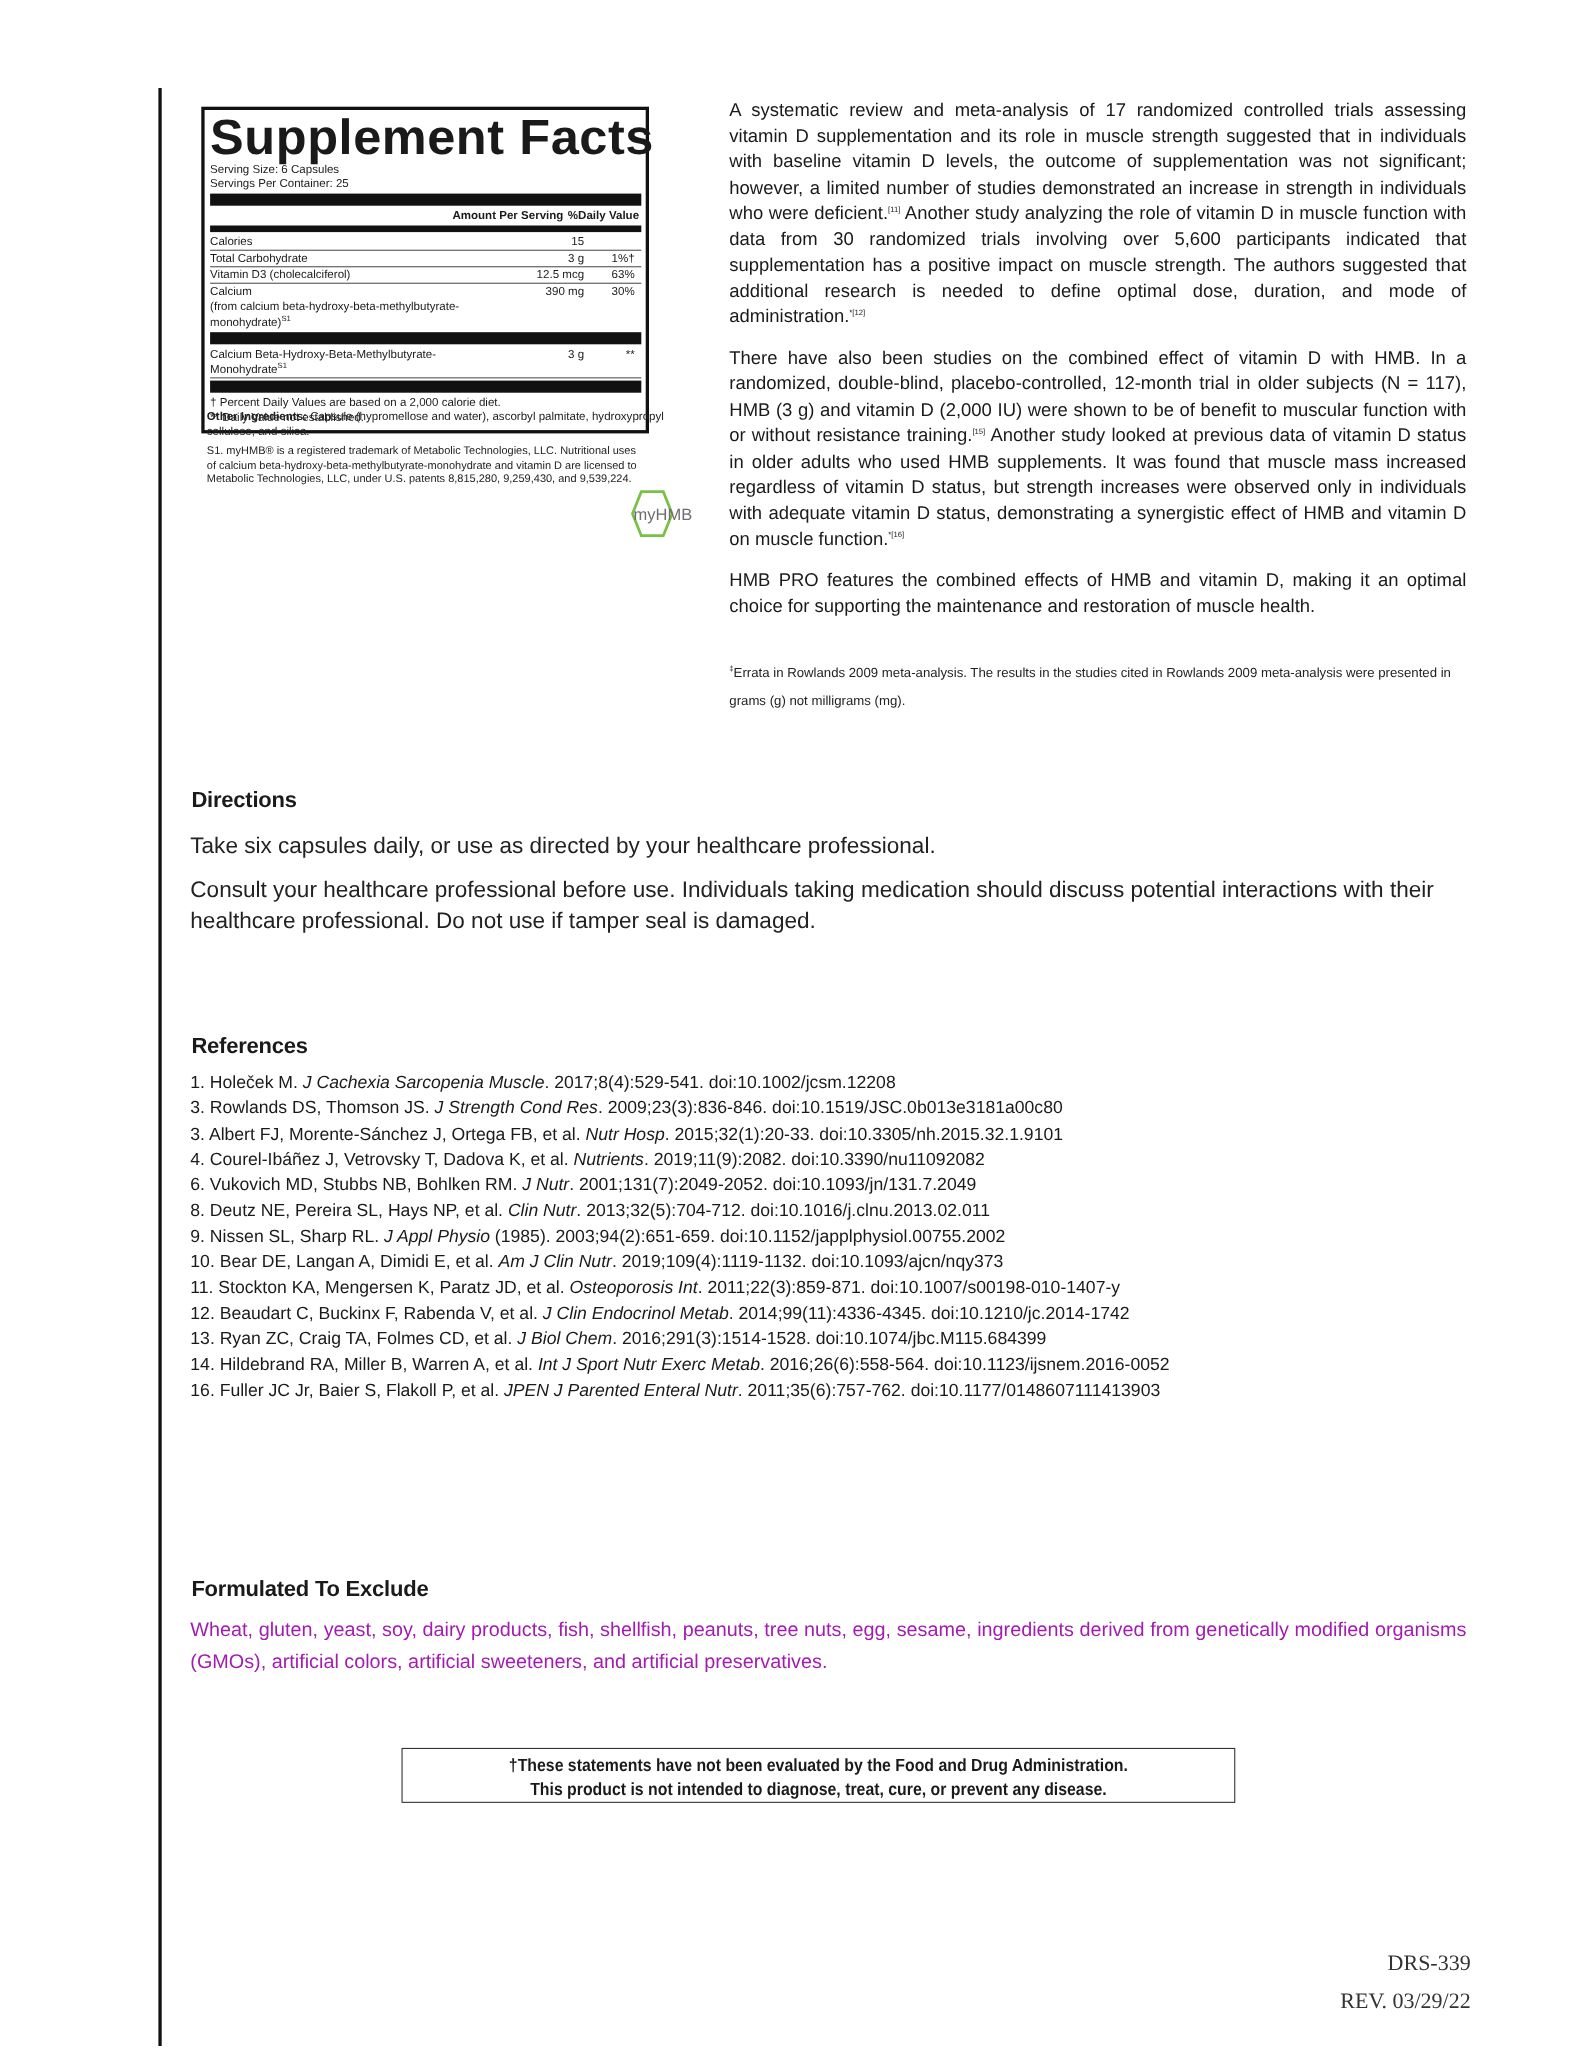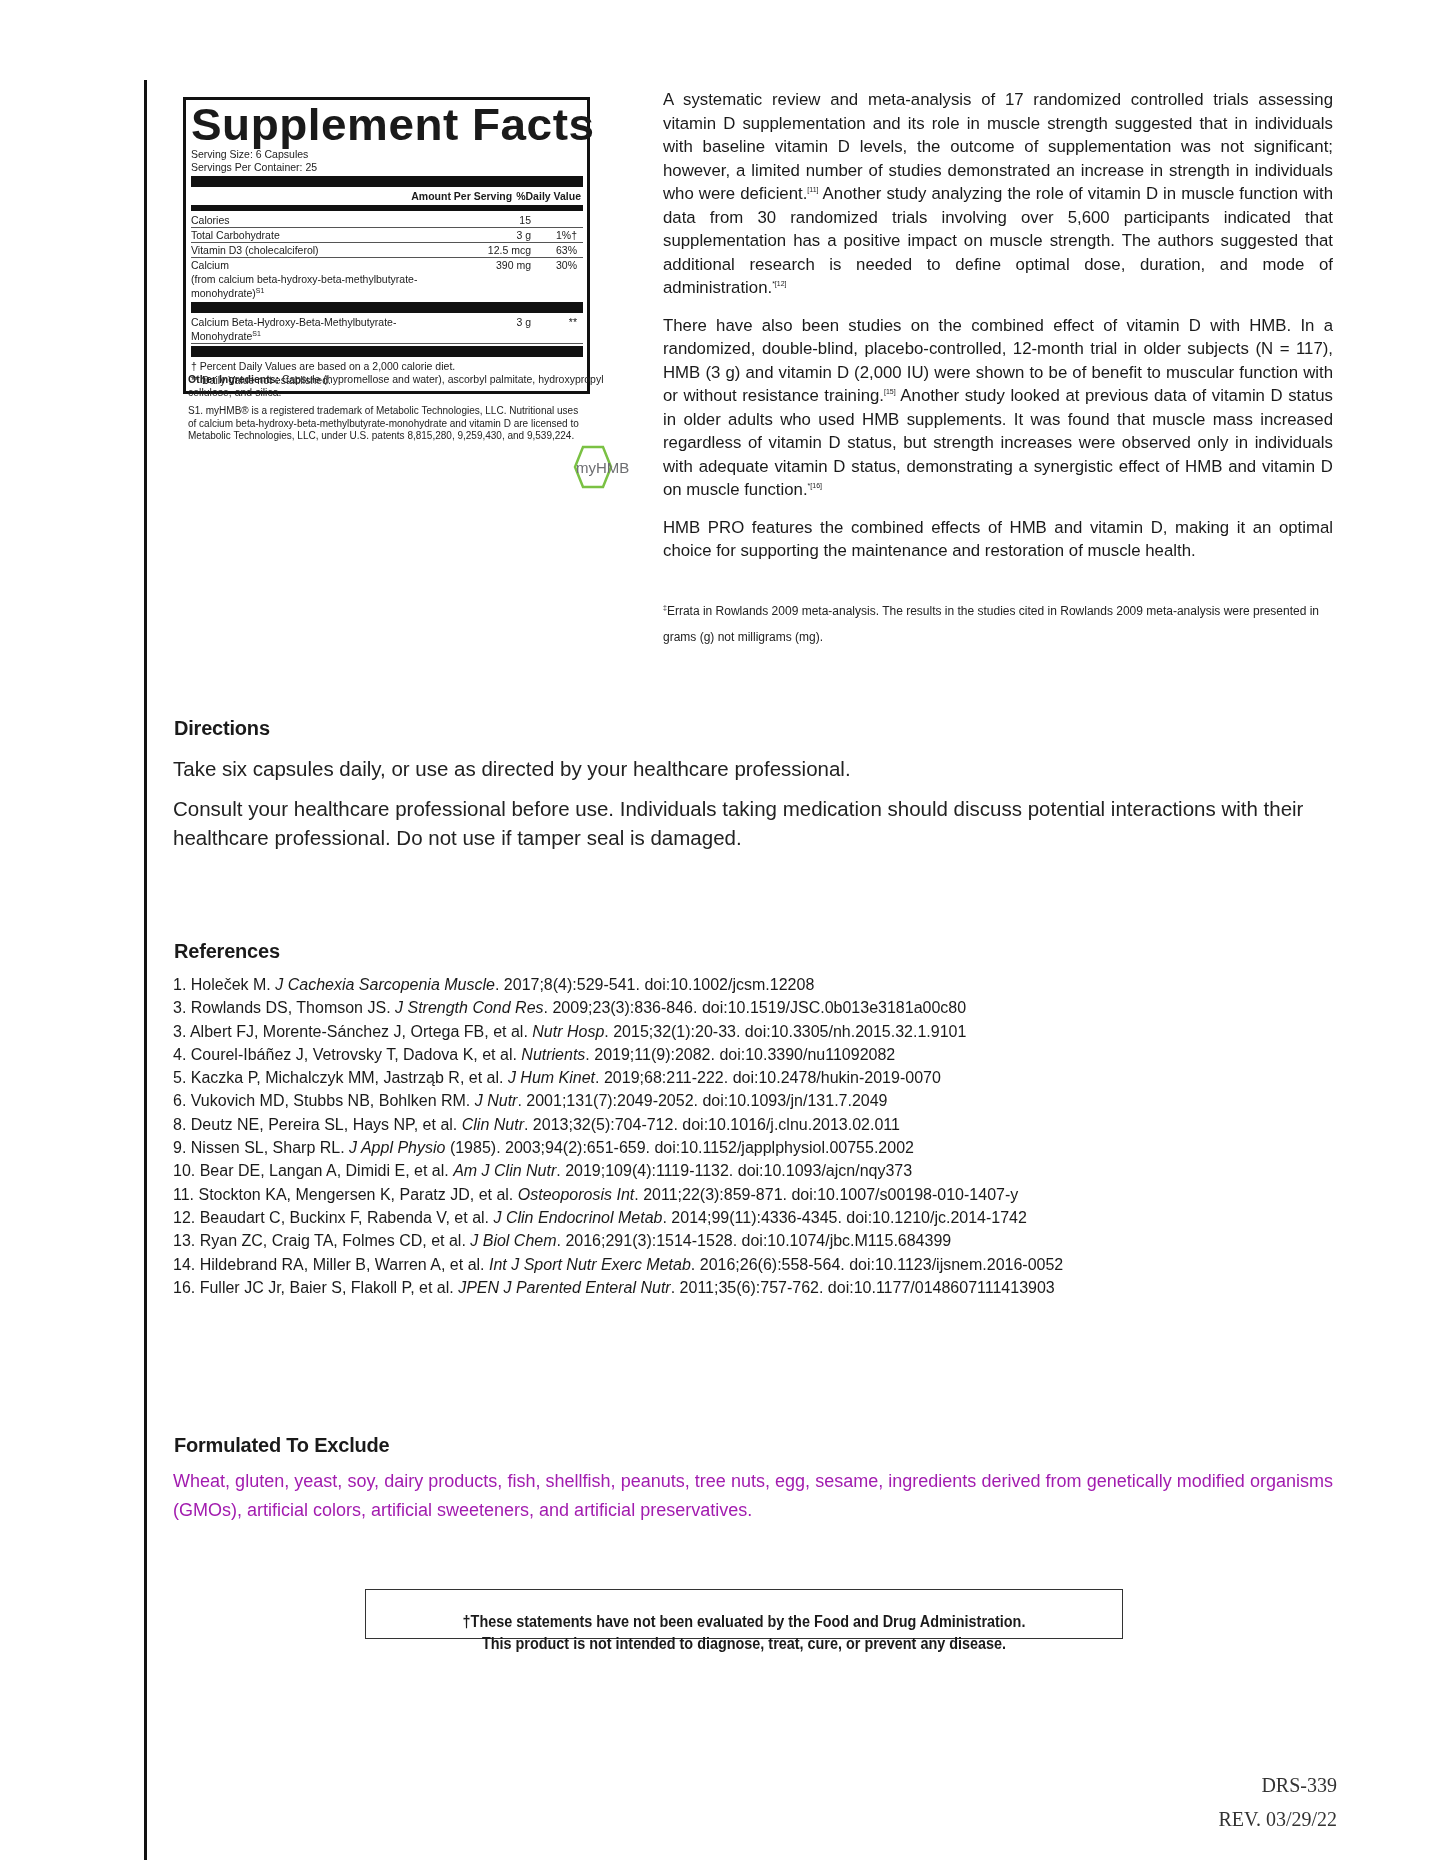--- a/index.html
+++ b/index.html
@@ -36,21 +36,21 @@
   h2 { position:absolute; margin:16px; font-size:20px; font-weight:bold; color:#1a1a1a; letter-spacing:-0.2px; }
   .dir-h { left:158px; top:701px; }
   .dir-p { position:absolute; left:173px; width:1160px; font-size:20.5px; line-height:29px; color:#222; }
   .ref-h { left:158px; top:924px; }
   .refs { position:absolute; left:173px; top:973px; width:1180px; font-size:16px; line-height:23.3px; color:#1a1a1a; margin:0; padding:0; list-style:none; }
   .refs li { white-space:nowrap; }
   .refs i { font-style:italic; }
   .fte-h { left:158px; top:1418px; }
   .fte-p { position:absolute; left:173px; top:1467px; width:1160px; font-size:18px; line-height:29px; text-align:justify; color:#a21caf; }
 
-  .disc { position:absolute; left:365px; top:1589px; width:758px; height:50px; border:1.5px solid #333; box-sizing:border-box; text-align:center; font-family:"Liberation Sans", sans-serif; font-weight:bold; font-size:16px; line-height:22px; padding-top:21px; }
+  .disc { position:absolute; left:365px; top:1589px; width:758px; height:50px; border:1.5px solid #333; box-sizing:border-box; text-align:center; font-family:"Liberation Sans", sans-serif; font-weight:bold; font-size:16px; line-height:22px; padding-top:5px; }
   .disc span { display:block; transform:scaleX(0.9); }
 
   .footer { position:absolute; right:108px; top:1768px; text-align:right; font-family:"Liberation Serif", serif; font-size:20px; line-height:34px; color:#333; }
 </style>
 </head>
 <body>
 
 <div class="vbar"></div>
 
 <div class="sf">
@@ -116,21 +116,20 @@
 <h2 class="dir-h">Directions</h2>
 <div class="dir-p" style="top:754px;">Take six capsules daily, or use as directed by your healthcare professional.</div>
 <div class="dir-p" style="top:794px;">Consult your healthcare professional before use. Individuals taking medication should discuss potential interactions with their healthcare professional. Do not use if tamper seal is damaged.</div>
 
 <h2 class="ref-h">References</h2>
 <ul class="refs" id="refs">
     <li><span>1. Holeček M. </span><i>J Cachexia Sarcopenia Muscle</i><span>. 2017;8(4):529-541. doi:10.1002/jcsm.12208</span></li>
     <li><span>3. Rowlands DS, Thomson JS. </span><i>J Strength Cond Res</i><span>. 2009;23(3):836-846. doi:10.1519/JSC.0b013e3181a00c80</span></li>
     <li><span>3. Albert FJ, Morente-Sánchez J, Ortega FB, et al. </span><i>Nutr Hosp</i><span>. 2015;32(1):20-33. doi:10.3305/nh.2015.32.1.9101</span></li>
     <li><span>4. Courel-Ibáñez J, Vetrovsky T, Dadova K, et al. </span><i>Nutrients</i><span>. 2019;11(9):2082. doi:10.3390/nu11092082</span></li>
-    <li><span>5. Kaczka P, Michalczyk MM, Jastrząb R, et al. </span><i>J Hum Kinet</i><span>. 2019;68:211-222. doi:10.2478/hukin-2019-0070</span></li>
     <li><span>6. Vukovich MD, Stubbs NB, Bohlken RM. </span><i>J Nutr</i><span>. 2001;131(7):2049-2052. doi:10.1093/jn/131.7.2049</span></li>
     <li><span>8. Deutz NE, Pereira SL, Hays NP, et al. </span><i>Clin Nutr</i><span>. 2013;32(5):704-712. doi:10.1016/j.clnu.2013.02.011</span></li>
     <li><span>9. Nissen SL, Sharp RL. </span><i>J Appl Physio</i><span> (1985). 2003;94(2):651-659. doi:10.1152/japplphysiol.00755.2002</span></li>
     <li><span>10. Bear DE, Langan A, Dimidi E, et al. </span><i>Am J Clin Nutr</i><span>. 2019;109(4):1119-1132. doi:10.1093/ajcn/nqy373</span></li>
     <li><span>11. Stockton KA, Mengersen K, Paratz JD, et al. </span><i>Osteoporosis Int</i><span>. 2011;22(3):859-871. doi:10.1007/s00198-010-1407-y</span></li>
     <li><span>12. Beaudart C, Buckinx F, Rabenda V, et al. </span><i>J Clin Endocrinol Metab</i><span>. 2014;99(11):4336-4345. doi:10.1210/jc.2014-1742</span></li>
     <li><span>13. Ryan ZC, Craig TA, Folmes CD, et al. </span><i>J Biol Chem</i><span>. 2016;291(3):1514-1528. doi:10.1074/jbc.M115.684399</span></li>
     <li><span>14. Hildebrand RA, Miller B, Warren A, et al. </span><i>Int J Sport Nutr Exerc Metab</i><span>. 2016;26(6):558-564. doi:10.1123/ijsnem.2016-0052</span></li>
     <li><span>16. Fuller JC Jr, Baier S, Flakoll P, et al. </span><i>JPEN J Parented Enteral Nutr</i><span>. 2011;35(6):757-762. doi:10.1177/0148607111413903</span></li>
   </ul>

